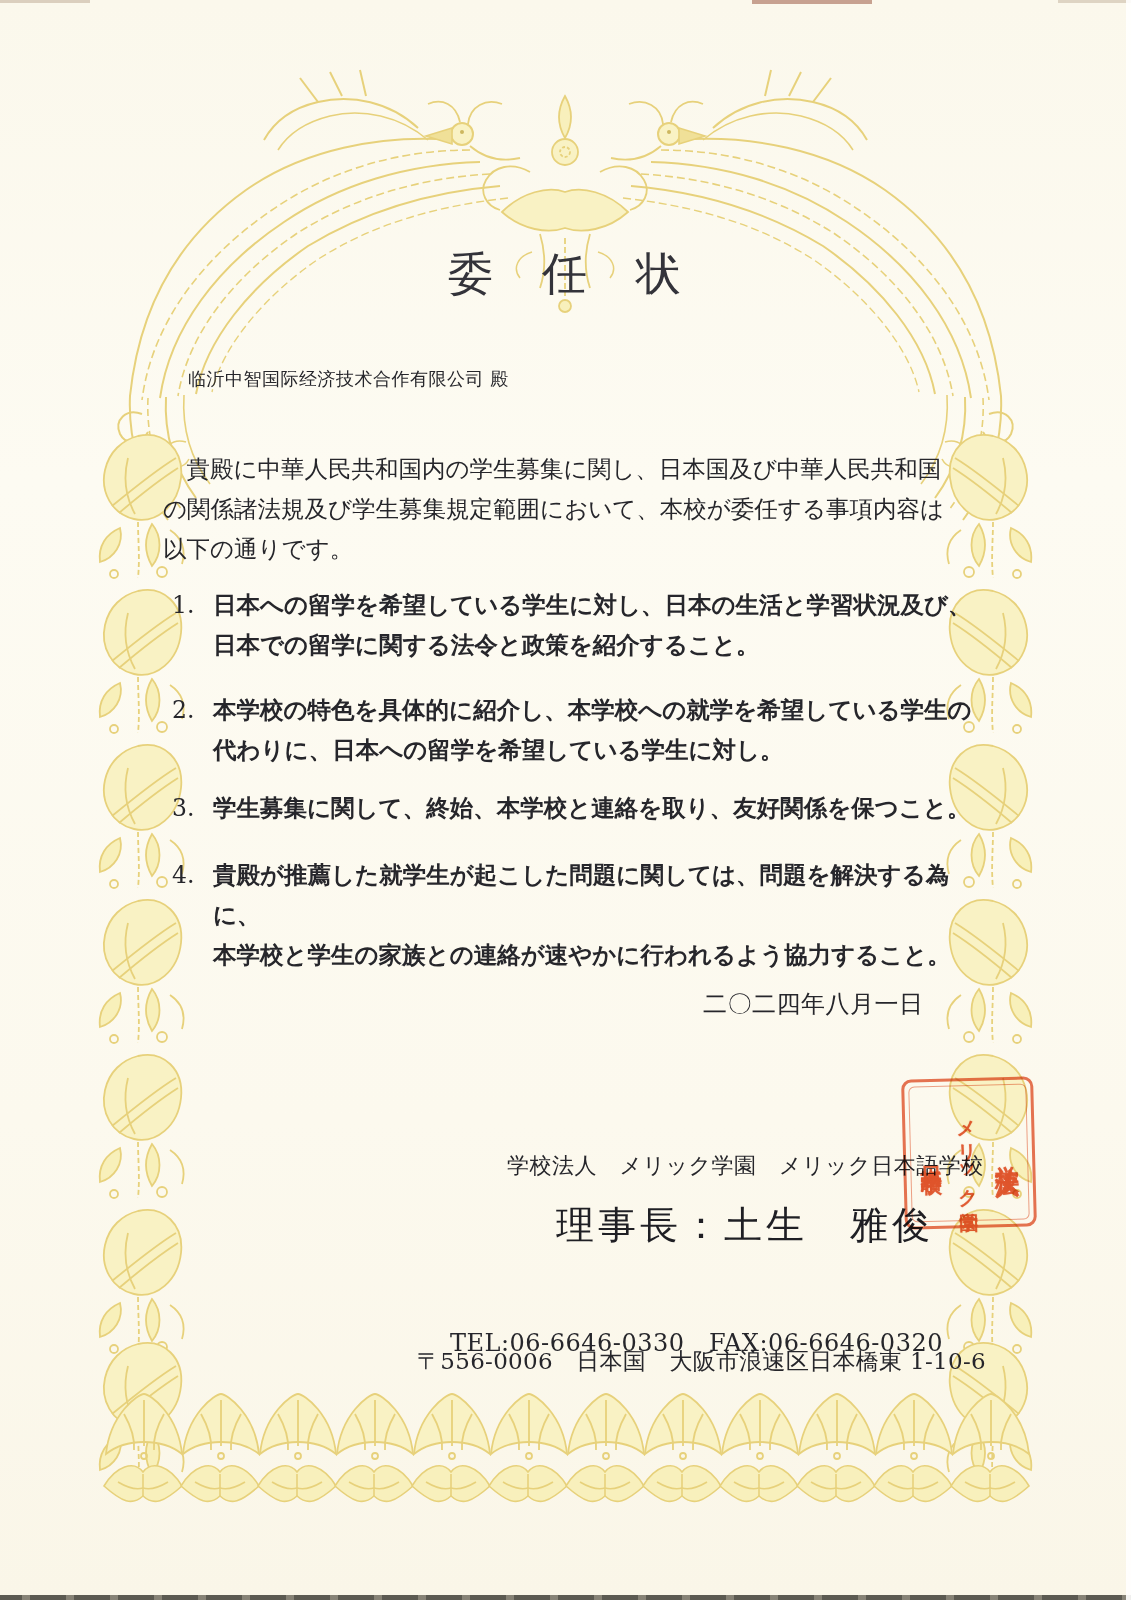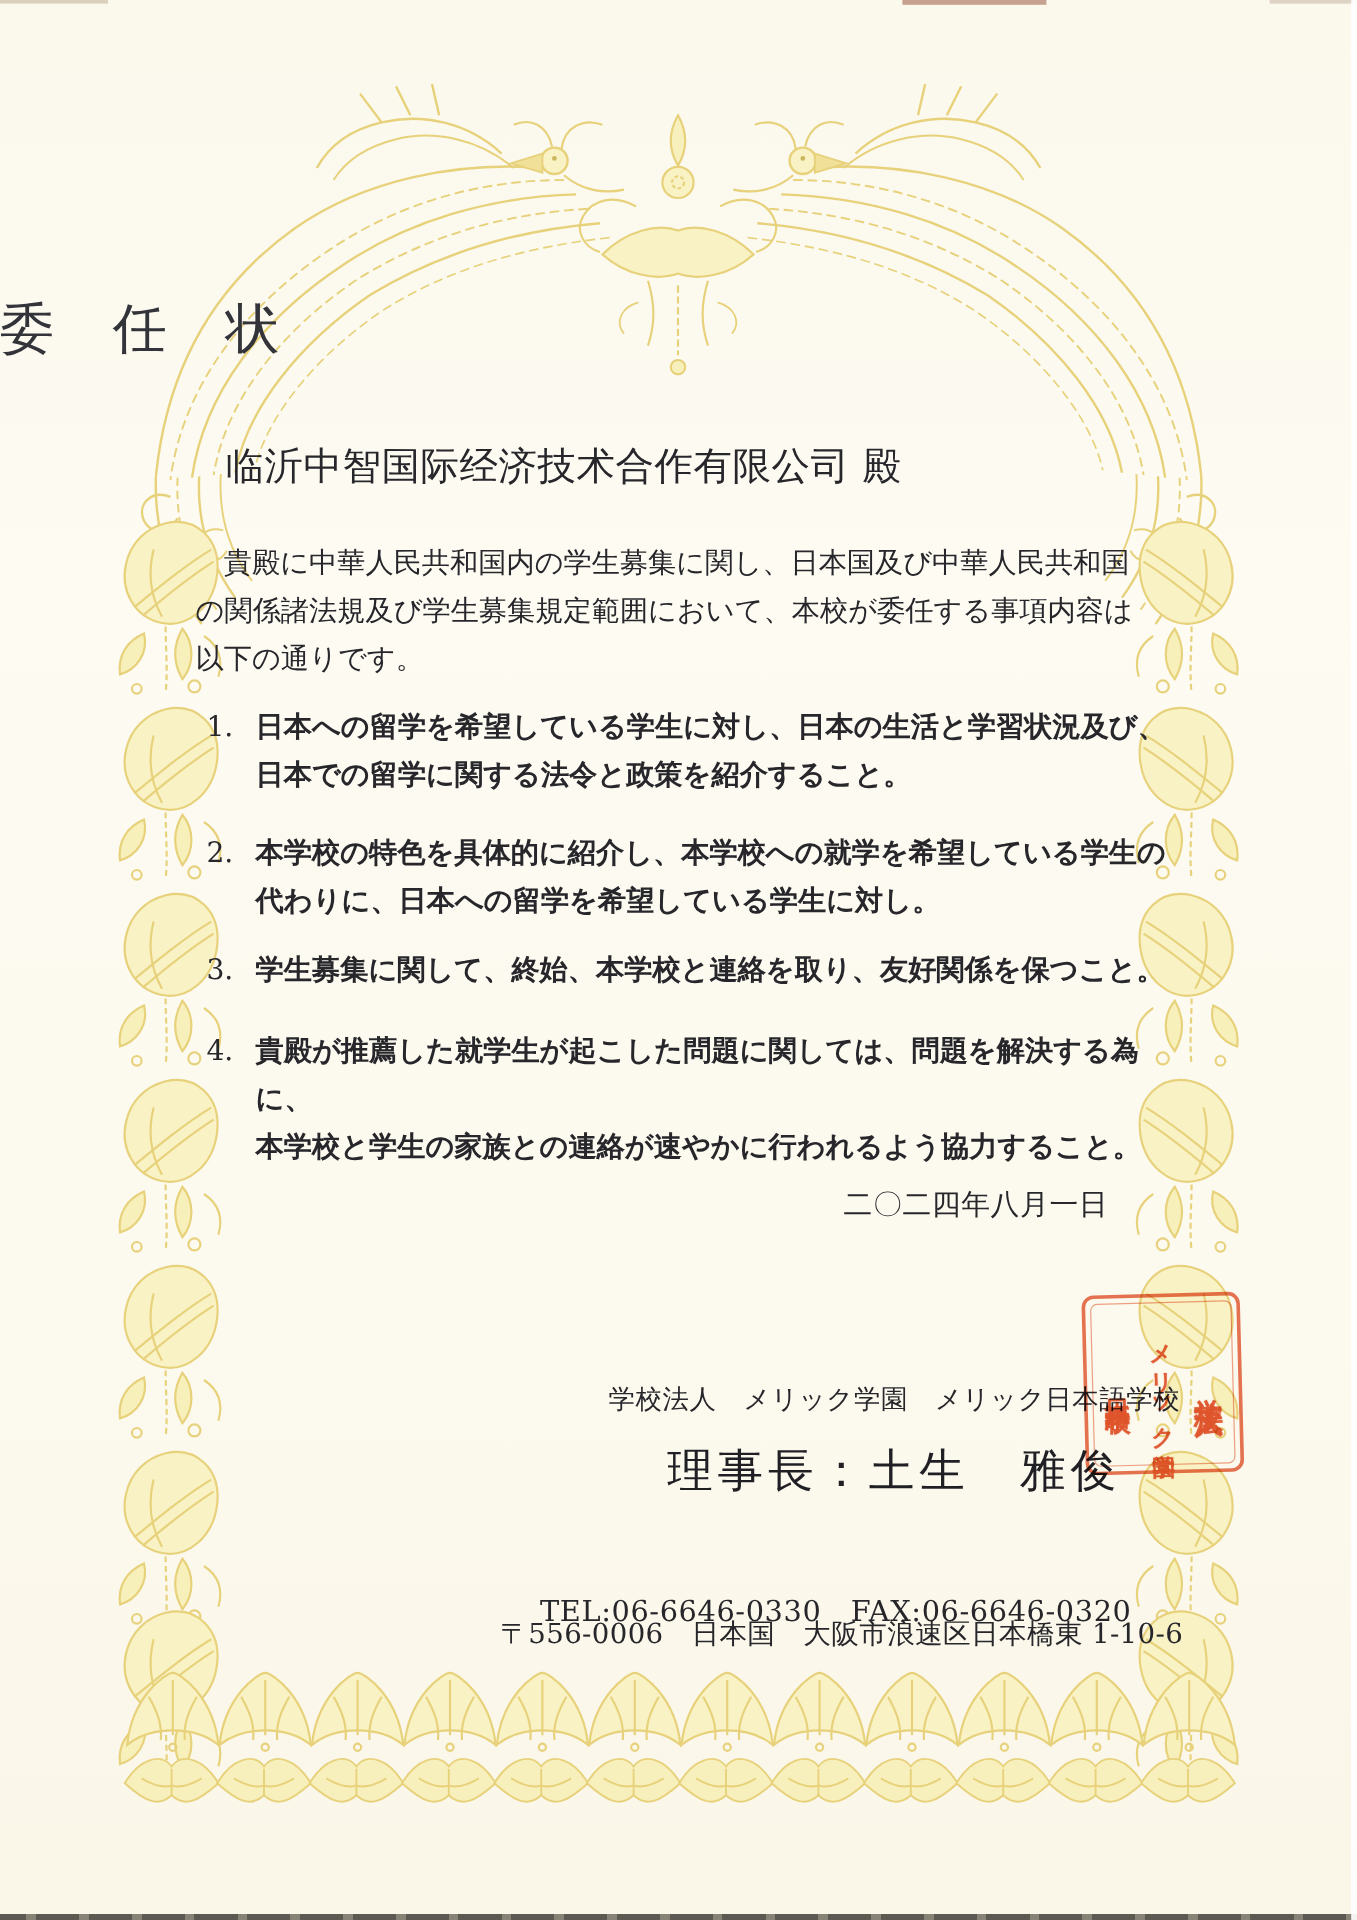--- a/index.html
+++ b/index.html
@@ -3,23 +3,23 @@
 <meta charset="utf-8">
 <style>
   * { margin:0; padding:0; box-sizing:border-box; }
   html,body { width:1131px; height:1600px; }
   body { background:#e9e7df; font-family:"DejaVu Serif","Liberation Serif",serif; }
   .page { position:relative; width:1131px; height:1600px; overflow:hidden; color:#26262b;
           background:linear-gradient(180deg,#fbf8ec 0%,#fdfbf2 30%,#fcf9ee 70%,#faf6e8 100%); }
   .border-svg { position:absolute; inset:0; z-index:0; pointer-events:none; }
   .text-layer { position:absolute; inset:0; z-index:1; }
 
-  .title { position:absolute; top:244px; left:0; width:100%; text-align:left;
+  .title { position:absolute; top:244px; left:0; width:100%; text-align:center;
            font-size:45px; color:#33333a; letter-spacing:2px; }
-  .addressee { position:absolute; top:367px; left:188px; font-size:32px; letter-spacing:0.5px; }
+  .addressee { position:absolute; top:367px; left:188px; font-size:18px; letter-spacing:0.5px; }
   .intro { position:absolute; top:449px; left:163px; width:800px; font-size:23.5px; line-height:40px; }
   .item { position:absolute; left:172px; display:flex; font-size:23.5px; line-height:40px; }
   .item-num { width:41px; flex:none; }
   .item-text { width:780px;font-weight:bold; }
   .i1 { top:585px; } .i2 { top:690px; } .i3 { top:788px; } .i4 { top:855px; }
   .date { position:absolute; top:988px; left:703px; font-size:24px; letter-spacing:0.5px; }
   .school { position:absolute; top:1151px; left:507px; font-size:22px; letter-spacing:0.5px; }
   .chairman { position:absolute; top:1200px; left:556px; font-size:38px; font-weight:400;
               letter-spacing:4px; color:#1f1f24; }
   .addr { position:absolute; top:1346px; left:417px; font-size:23px; letter-spacing:0.3px; }

